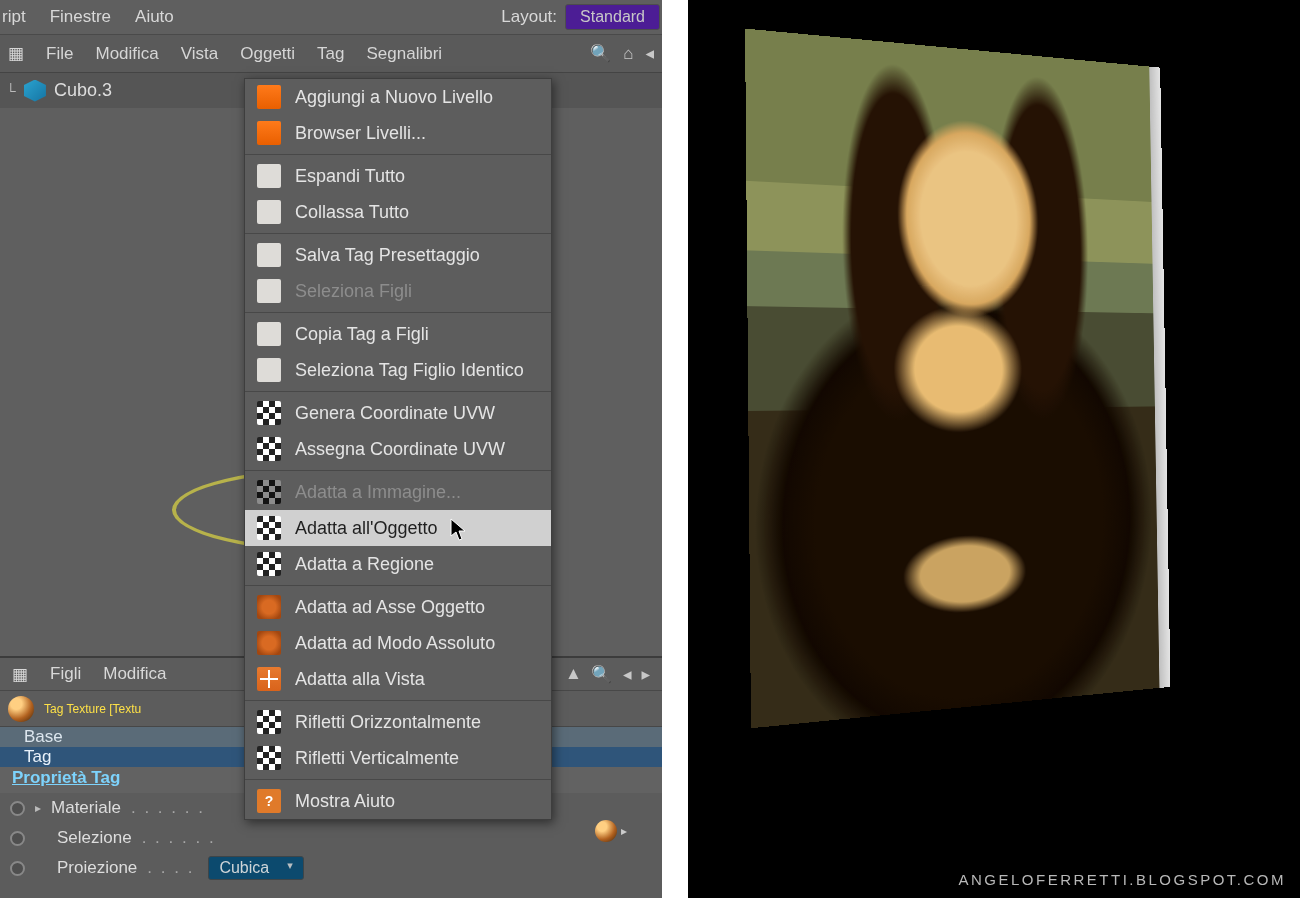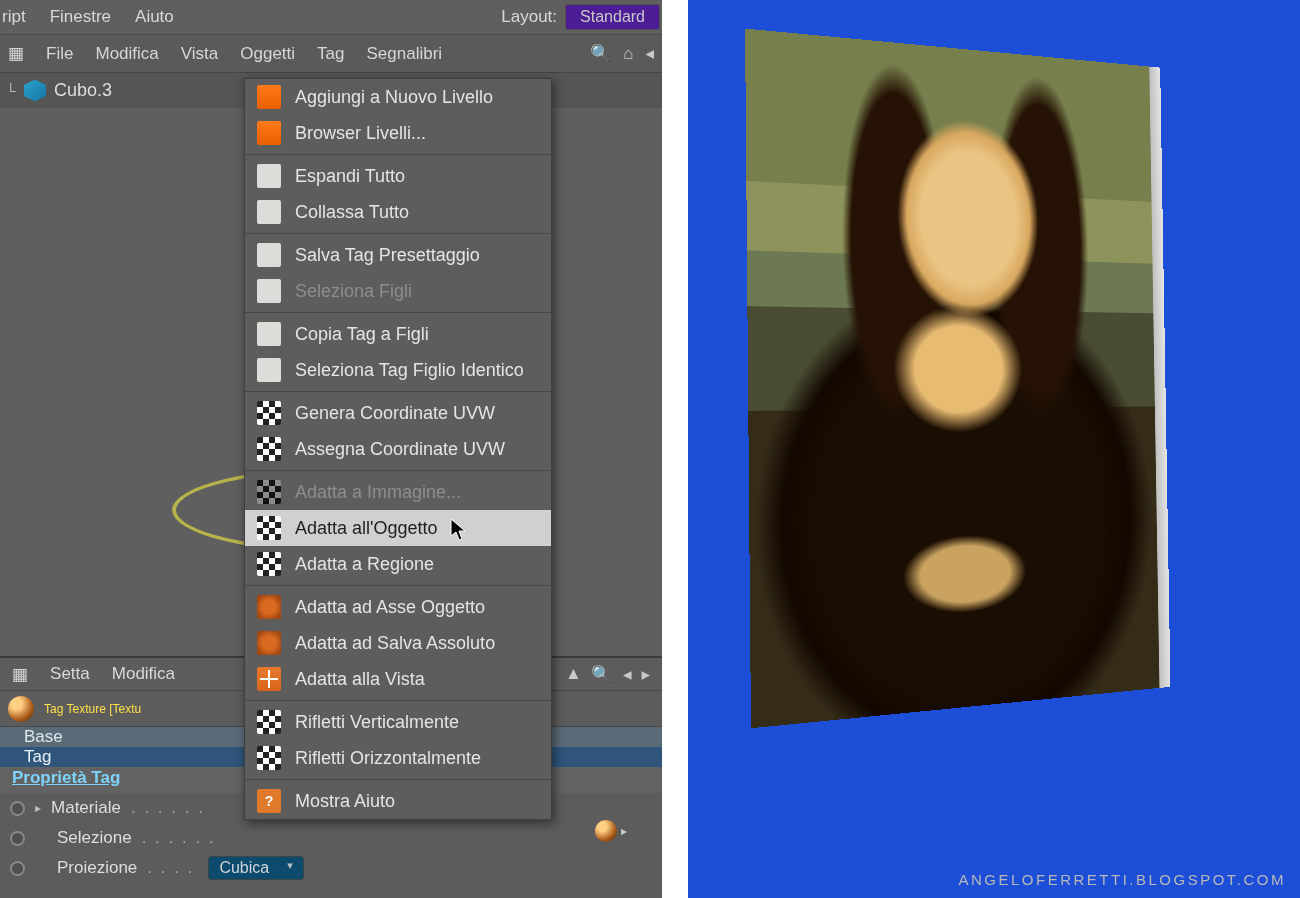--- a/index.html
+++ b/index.html
@@ -125,21 +125,21 @@
   }
   .menu-footer .ball {
     width:22px; height:22px; border-radius:50%;
     background:radial-gradient(circle at 32% 30%,#ffcf82 0 22%,#b1611f 60%,#3a2109 100%);
   }
   .menu-footer .tri { color:#ccc; font-size:12px; }
 
   
   .panel-right {
     position:absolute; left:688px; top:0; width:612px; height:898px;
-    background:#1d4ed8;
+    background:#000000;
   }
   
   .canvas-wrap {
     position:absolute; left:60px; top:26px; width:500px; height:860px;
     perspective:1600px; perspective-origin:70% 40%;
   }
   .plane {
     width:460px; height:700px; position:relative;
     transform:rotateY(26deg) rotateX(2deg);
     transform-origin:left center;
@@ -275,52 +275,52 @@
         <span class="icn icn-chk"></span>
         <span>Adatta a Regione</span>
       </div>
       <hr>
       <div class="row">
         <span class="icn icn-globe"></span>
         <span>Adatta ad Asse Oggetto</span>
       </div>
       <div class="row">
         <span class="icn icn-globe"></span>
-        <span>Adatta ad Salva Assoluto</span>
+        <span>Adatta ad Modo Assoluto</span>
       </div>
       <div class="row">
         <span class="icn icn-grid"></span>
         <span>Adatta alla Vista</span>
       </div>
       <hr>
       <div class="row">
         <span class="icn icn-chk"></span>
+        <span>Rifletti Orizzontalmente</span>
+      </div>
+      <div class="row">
+        <span class="icn icn-chk"></span>
         <span>Rifletti Verticalmente</span>
-      </div>
-      <div class="row">
-        <span class="icn icn-chk"></span>
-        <span>Rifletti Orizzontalmente</span>
       </div>
       <hr>
       <div class="row">
         <span class="icn icn-help">?</span>
         <span>Mostra Aiuto</span>
       </div>
     </div>
 
   <div class="ellipse"></div>
 
   <svg class="cursor" viewBox="0 0 18 24">
     <path d="M1 1 L1 18 L6 14 L9 22 L12 21 L9 13 L15 13 Z" fill="#000" stroke="#fff" stroke-width="1"></path>
   </svg>
 
   <div class="attr-panel">
     <div class="attr-menu">
       <span class="glyph">▦</span>
-      <span>Setta</span>
+      <span>Figli</span>
       <span>Modifica</span>
       <div class="right-ic">
         <span>▲</span>
         <span>🔍</span>
         <span>◂</span>
         <span>▸</span>
       </div>
     </div>
     <div class="attr-title">
       <span class="sphere-ic"></span>

